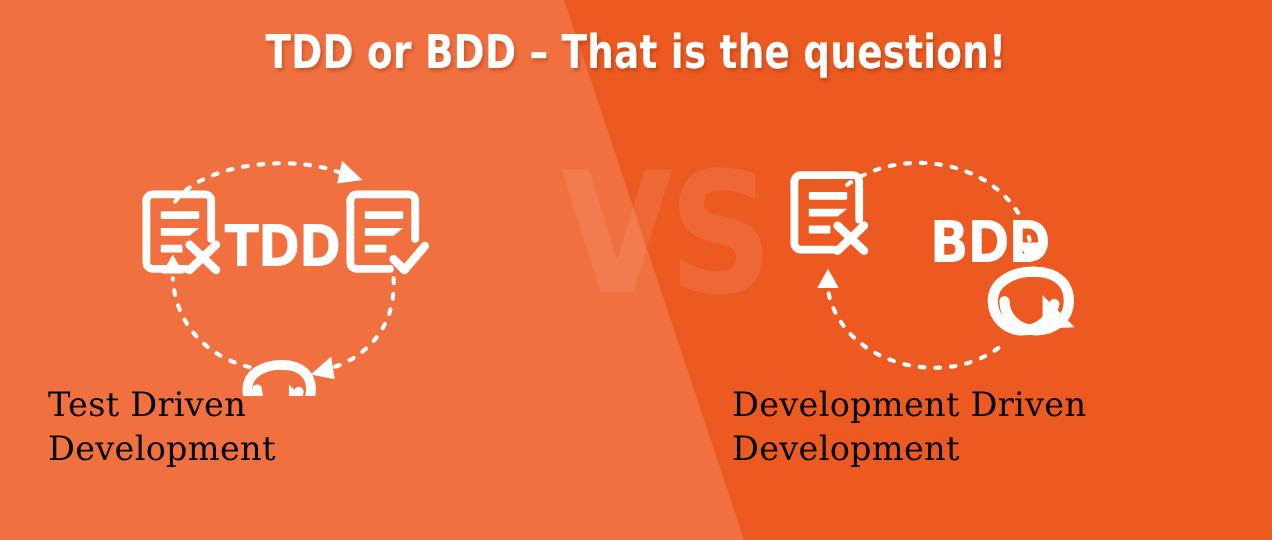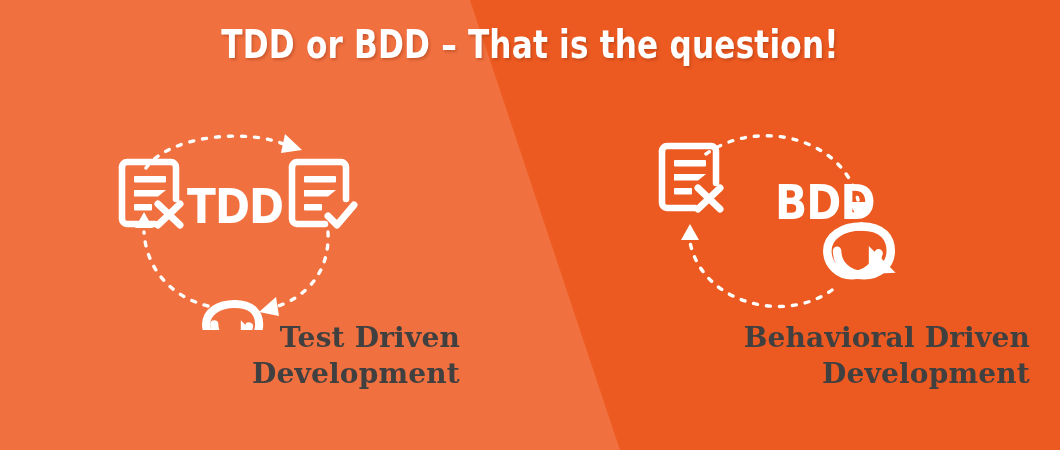--- a/index.html
+++ b/index.html
@@ -85,26 +85,26 @@
     width: 420px;
     height: 210px;
   }
   .diagram svg { display: block; }
 
   .caption {
     position: absolute;
     left: 0;
     top: 212px;
     width: 420px;
-    text-align: right;
-    color: #404040;
+    text-align: left;
+    color: #000000;
     font-family: "DejaVu Serif", "Liberation Serif", serif;
     font-size: 28px;
     line-height: 36px;
-    font-weight: bold;
+    font-weight: normal;
     letter-spacing: 0.2px;
   }
   .caption .l2 { display: block; }
 
   
   .acronym {
     position: absolute;
     color: #ffffff;
     font-family: "DejaVu Sans", sans-serif;
     font-weight: bold;
@@ -119,20 +119,23 @@
   .acronym.bdd { left: 165px; top: 58px; }
 </style>
 </head>
 <body>
 
 <div id="stage">
 
   <div class="bg-base"></div>
   <div class="bg-right"></div>
 
+  <div class="bg-vs">
+    <div class="vs-text">VS</div>
+  </div>
 
   <div class="title">TDD or BDD – That is the question!</div>
 
   <div class="panel left">
 
     <div class="diagram">
       <svg width="420" height="210" viewBox="0 0 420 210" xmlns="http://www.w3.org/2000/svg">
 
         <g>
           <path d="M 106 48 C 130 14, 212 8, 248 26" fill="none" stroke="#ffffff" stroke-width="3.4" stroke-linecap="round" stroke-dasharray="4 9"></path>
@@ -217,18 +220,18 @@
           <path d="M34 2 C 52 2, 58 12, 58 22 C 58 34, 48 42, 36 42 C 22 42, 14 32, 14 22" fill="none" stroke="#ffffff" stroke-width="7" stroke-linecap="round"></path>
           <path d="M34 2 C 18 2, 6 10, 6 22 C 6 34, 16 42, 26 42 C 38 42, 46 34, 48 24" fill="none" stroke="#ffffff" stroke-width="7" stroke-linecap="round"></path>
           <polygon points="40,18 62,40 40,41" fill="#ffffff"></polygon>
         </g>
       </svg>
 
       <div class="acronym bdd">BDD</div>
     </div>
 
     <div class="caption">
-      <span>Behavioral Driven</span>
+      <span>Development Driven</span>
       <span class="l2">Development</span>
     </div>
   </div>
 
 </div>
 
 </body></html>

